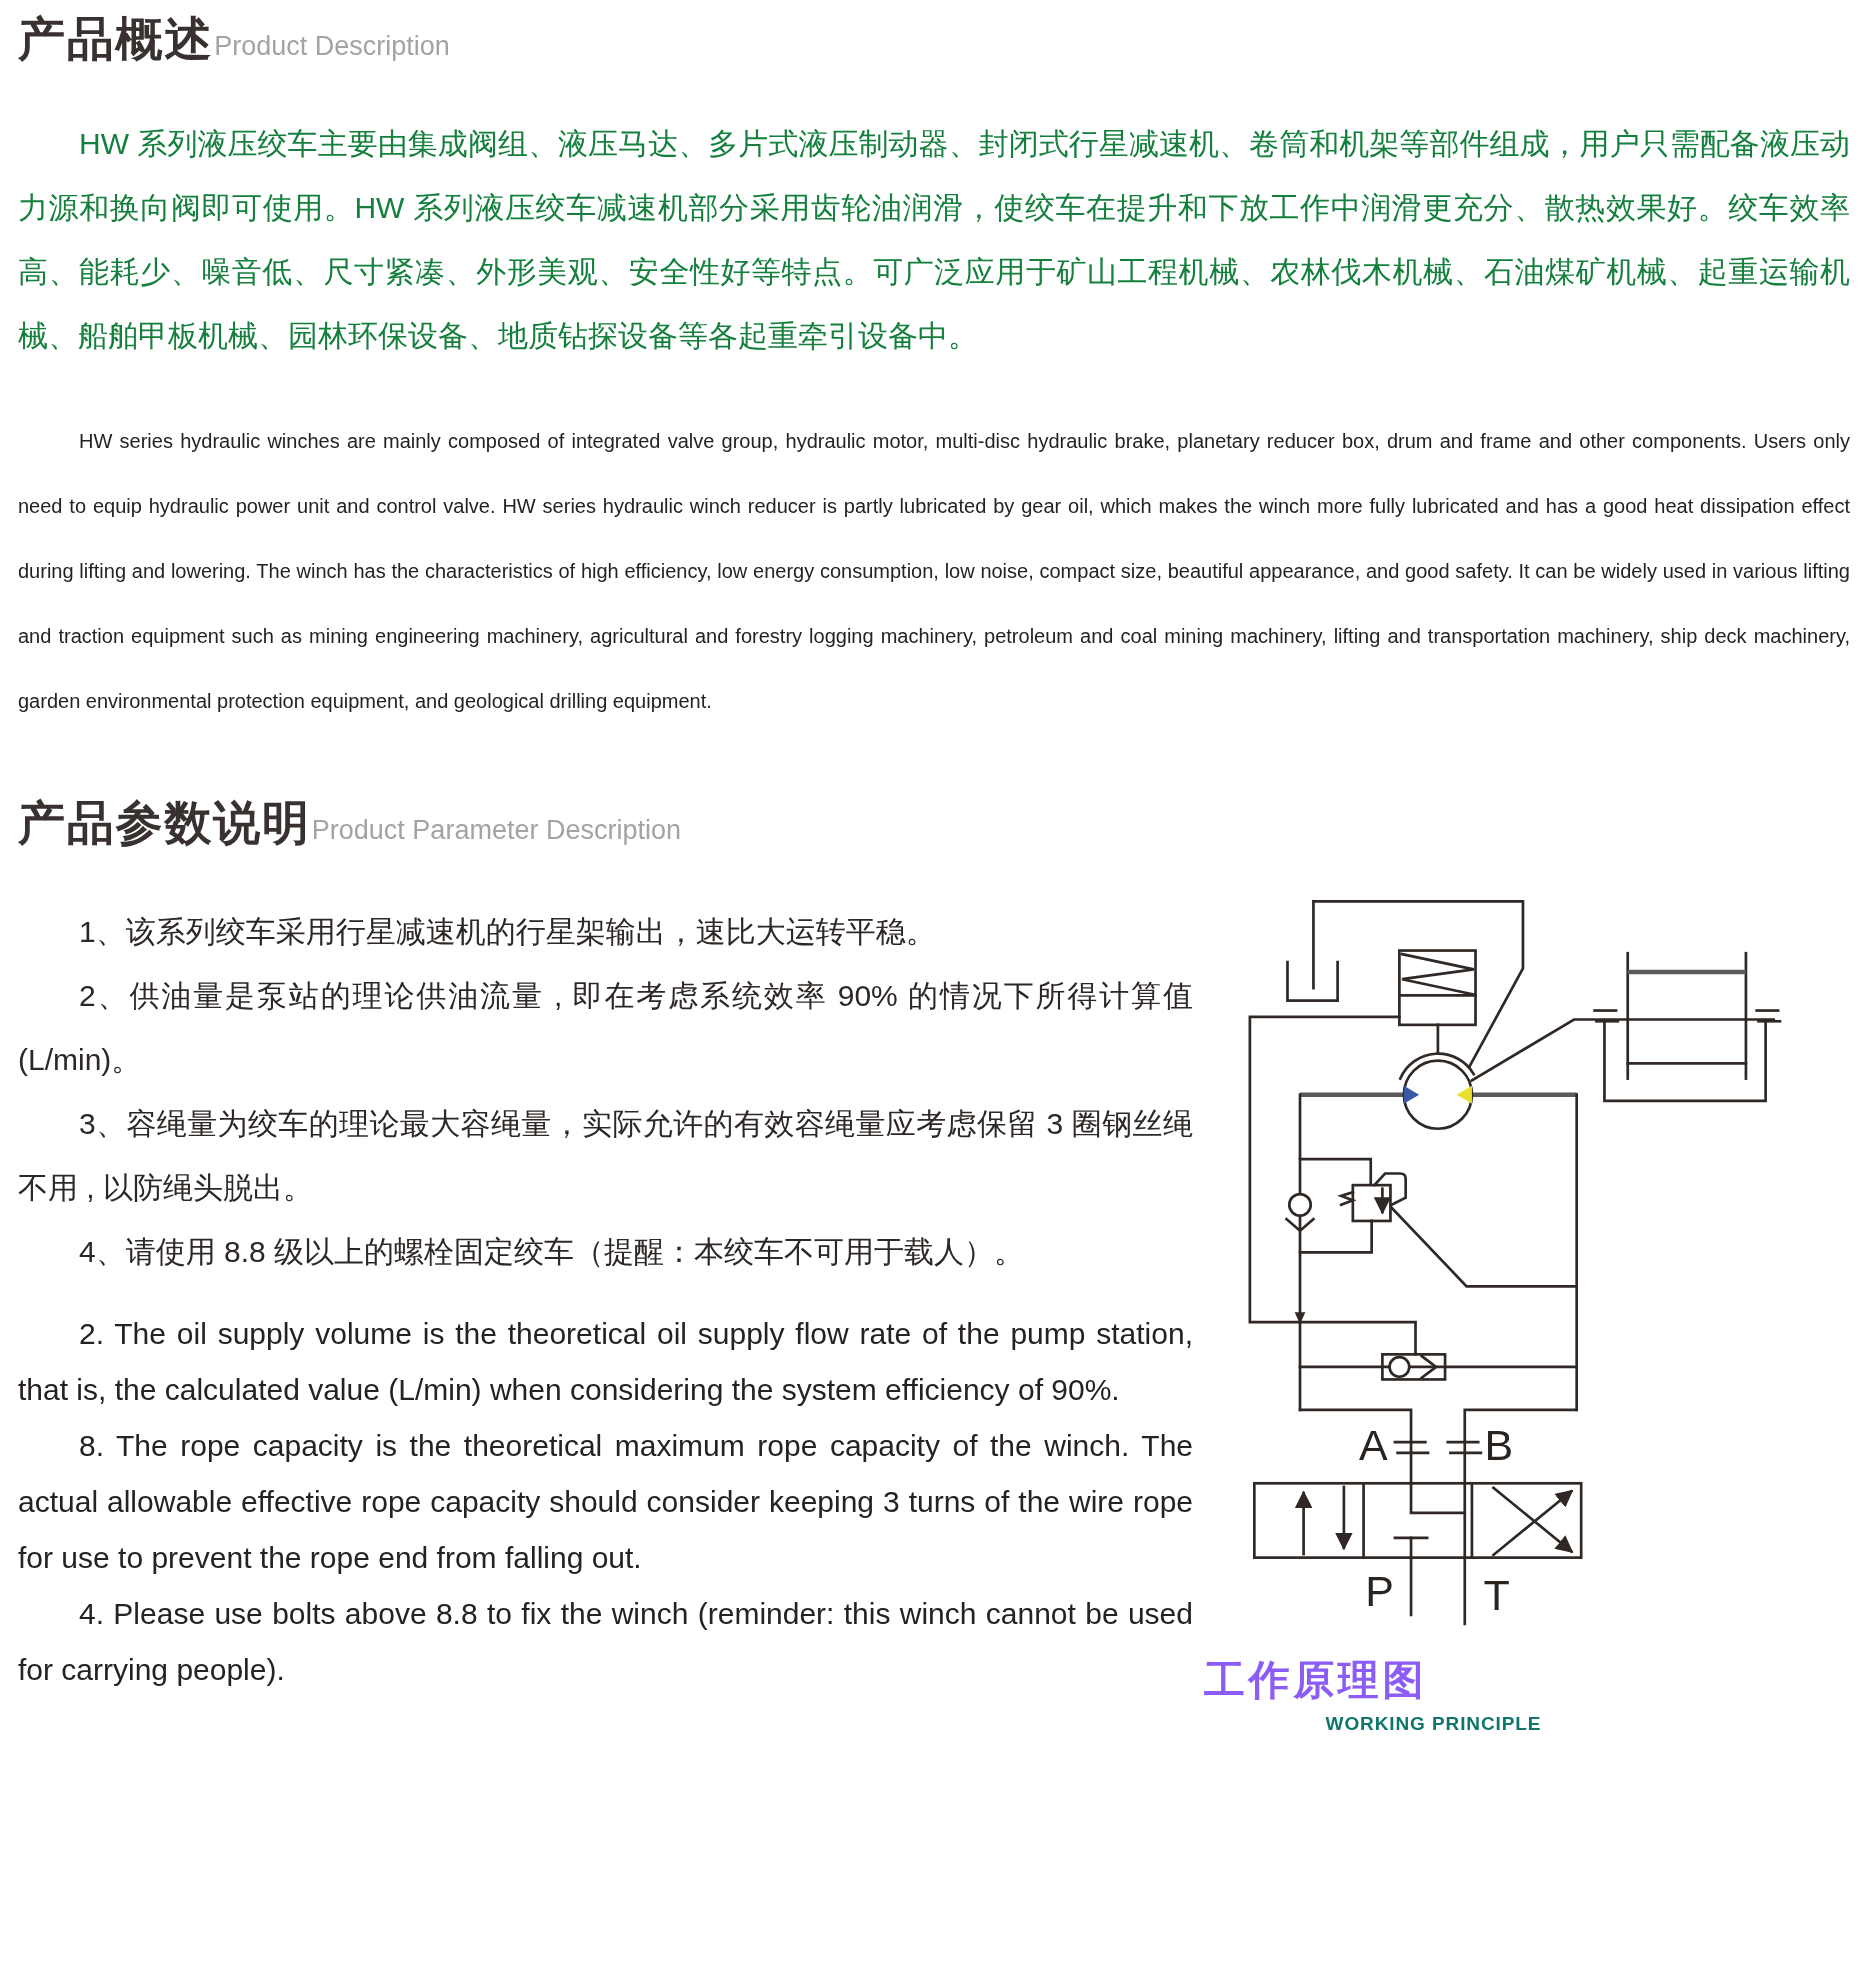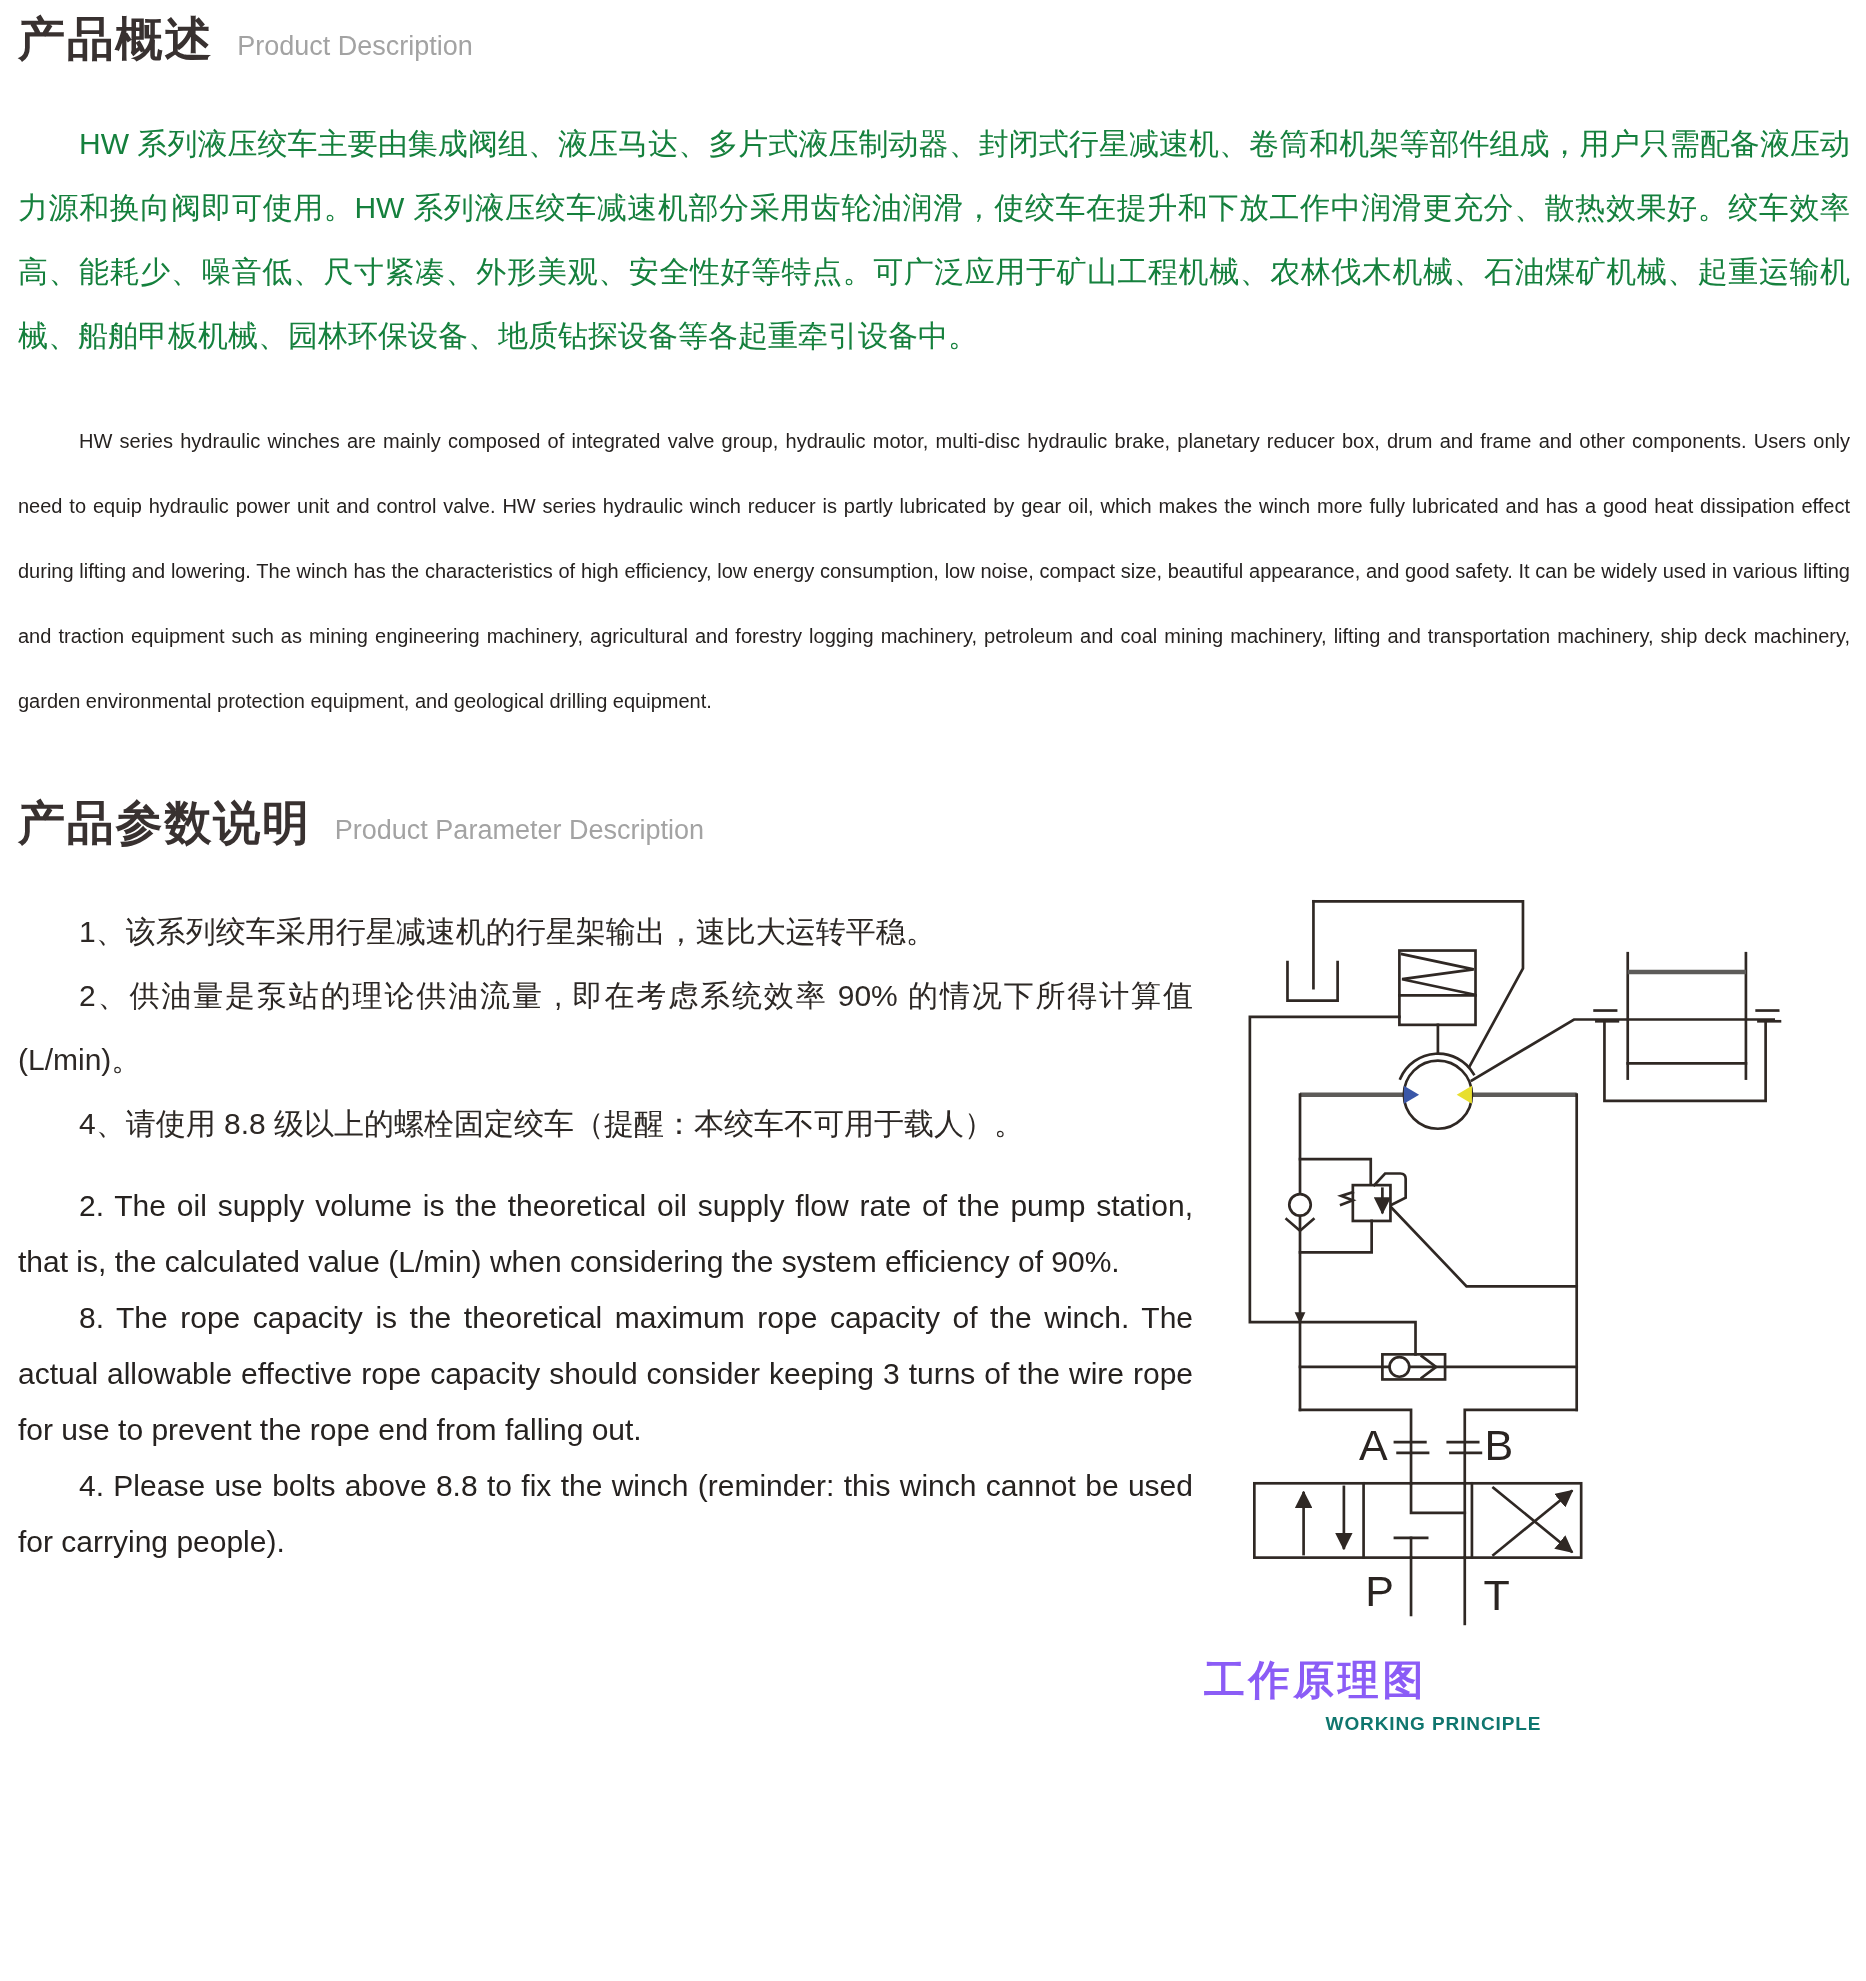--- a/index.html
+++ b/index.html
@@ -8,21 +8,21 @@
     width:1866px;height:1982px;
     background:#fff;
     overflow:hidden;
     font-family:"Liberation Sans","DejaVu Sans",sans-serif;
     color:#2e2a28;
     -webkit-font-smoothing:antialiased;
   }
   .inner{position:relative;padding:0 16px 0 18px;}
   .sec-head{margin-top:9px;line-height:59px;white-space:nowrap;}
   .sec-head .zh{font-size:47px;font-weight:700;color:#383130;letter-spacing:1.8px;}
-  .sec-head .en{font-size:27px;font-weight:400;color:#a3a3a3;margin-left:24px;}
+  .sec-head .en{font-size:27px;font-weight:400;color:#a3a3a3;margin-left:1px;}
   .para{width:1832px;text-align:justify;color:#15803d;margin:0;}
   .para.zh{margin-top:32px;font-size:30px;line-height:64px;text-indent:61px;}
   .para.en{margin-top:41px;font-size:20px;line-height:65px;text-indent:61px;color:#262220;}
   .sec-head.second{margin-top:59px;}
   .columns{position:relative;margin-top:36px;}
   .notes{width:1175px;}
   .note{margin:0;text-align:justify;text-indent:61px;}
   .note.zh{font-size:30px;line-height:64px;color:#2d2825;}
   .note.en{font-size:30px;line-height:56px;color:#262220;}
   .engroup{margin-top:21.5px;}
@@ -50,20 +50,21 @@
     <p class="para en">HW series hydraulic winches are mainly composed of integrated valve group, hydraulic motor, multi-disc hydraulic brake, planetary reducer box, drum and frame and other components. Users only need to equip hydraulic power unit and control valve. HW series hydraulic winch reducer is partly lubricated by gear oil, which makes the winch more fully lubricated and has a good heat dissipation effect during lifting and lowering. The winch has the characteristics of high efficiency, low energy consumption, low noise, compact size, beautiful appearance, and good safety. It can be widely used in various lifting and traction equipment such as mining engineering machinery, agricultural and forestry logging machinery, petroleum and coal mining machinery, lifting and transportation machinery, ship deck machinery, garden environmental protection equipment, and geological drilling equipment.</p>
 
     <div class="sec-head second">
       <span class="zh">产品参数说明</span><span class="en">Product Parameter Description</span>
     </div>
 
     <div class="columns">
       <div class="notes">
         <p class="note zh">1、该系列绞车采用行星减速机的行星架输出，速比大运转平稳。</p>
         <p class="note zh">2、供油量是泵站的理论供油流量 , 即在考虑系统效率 90% 的情况下所得计算值 (L/min)。</p>
+        <p class="note zh">3、容绳量为绞车的理论最大容绳量，实际允许的有效容绳量应考虑保留 3 圈钢丝绳不用 , 以防绳头脱出。</p>
         <p class="note zh">4、请使用 8.8 级以上的螺栓固定绞车（提醒：本绞车不可用于载人）。</p>
         <div class="engroup">
           <p class="note en">2. The oil supply volume is the theoretical oil supply flow rate of the pump station, that is, the calculated value (L/min) when considering the system efficiency of 90%.</p>
           <p class="note en">8. The rope capacity is the theoretical maximum rope capacity of the winch. The actual allowable effective rope capacity should consider keeping 3 turns of the wire rope for use to prevent the rope end from falling out.</p>
           <p class="note en">4. Please use bolts above 8.8 to fix the winch (reminder: this winch cannot be used for carrying people).</p>
         </div>
       </div>
 
       <div class="diagram">
         <svg width="663" height="779" viewBox="0 0 740 870">

